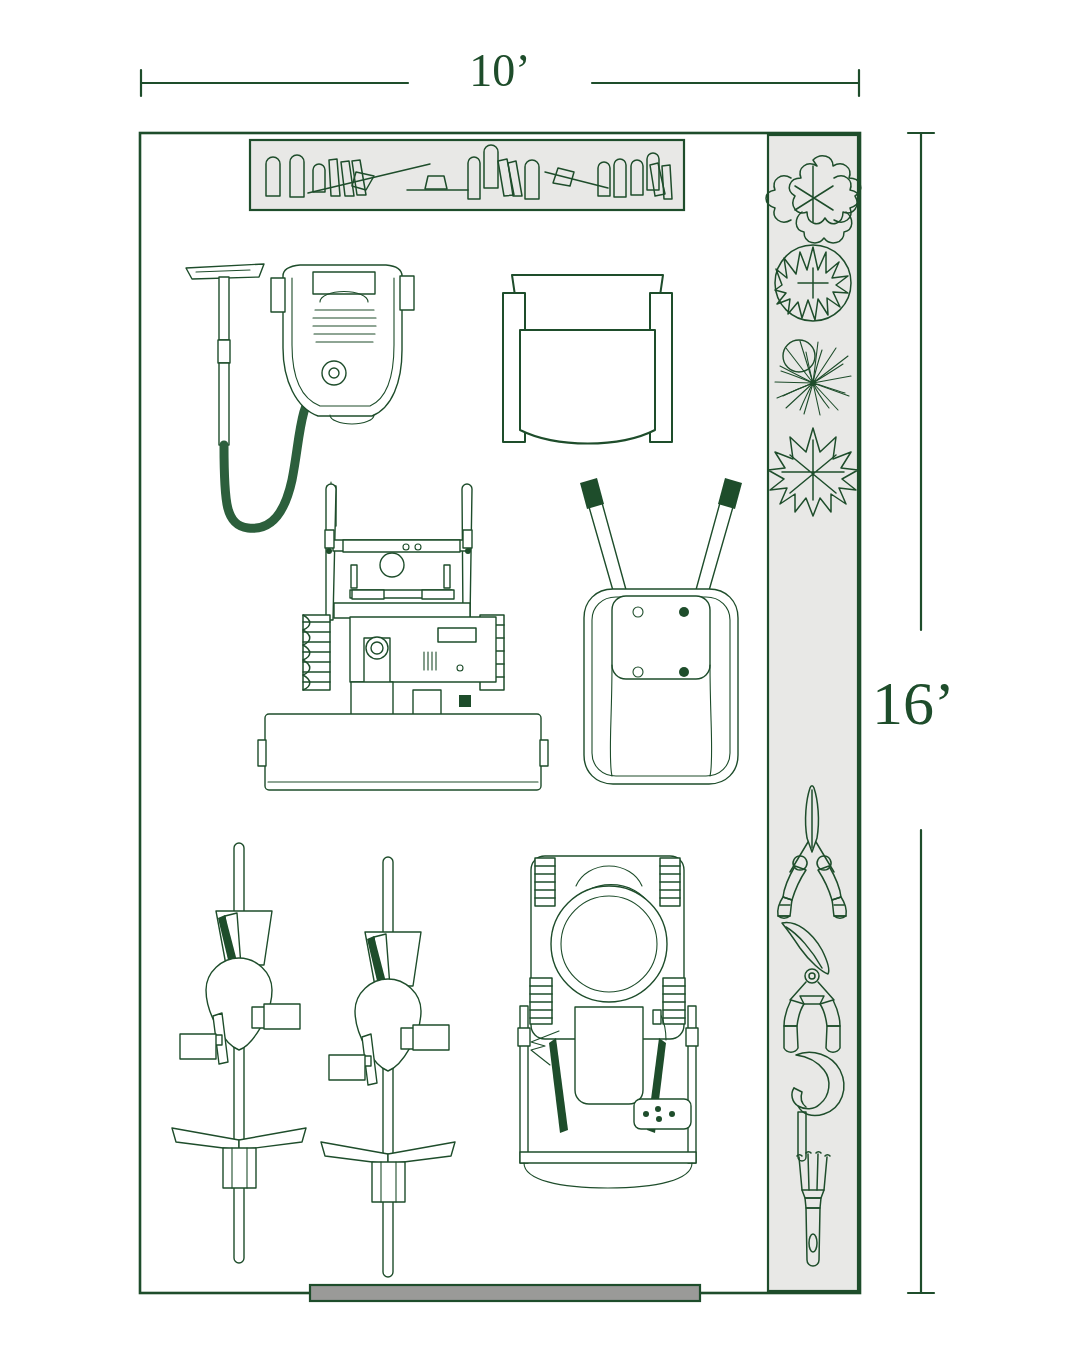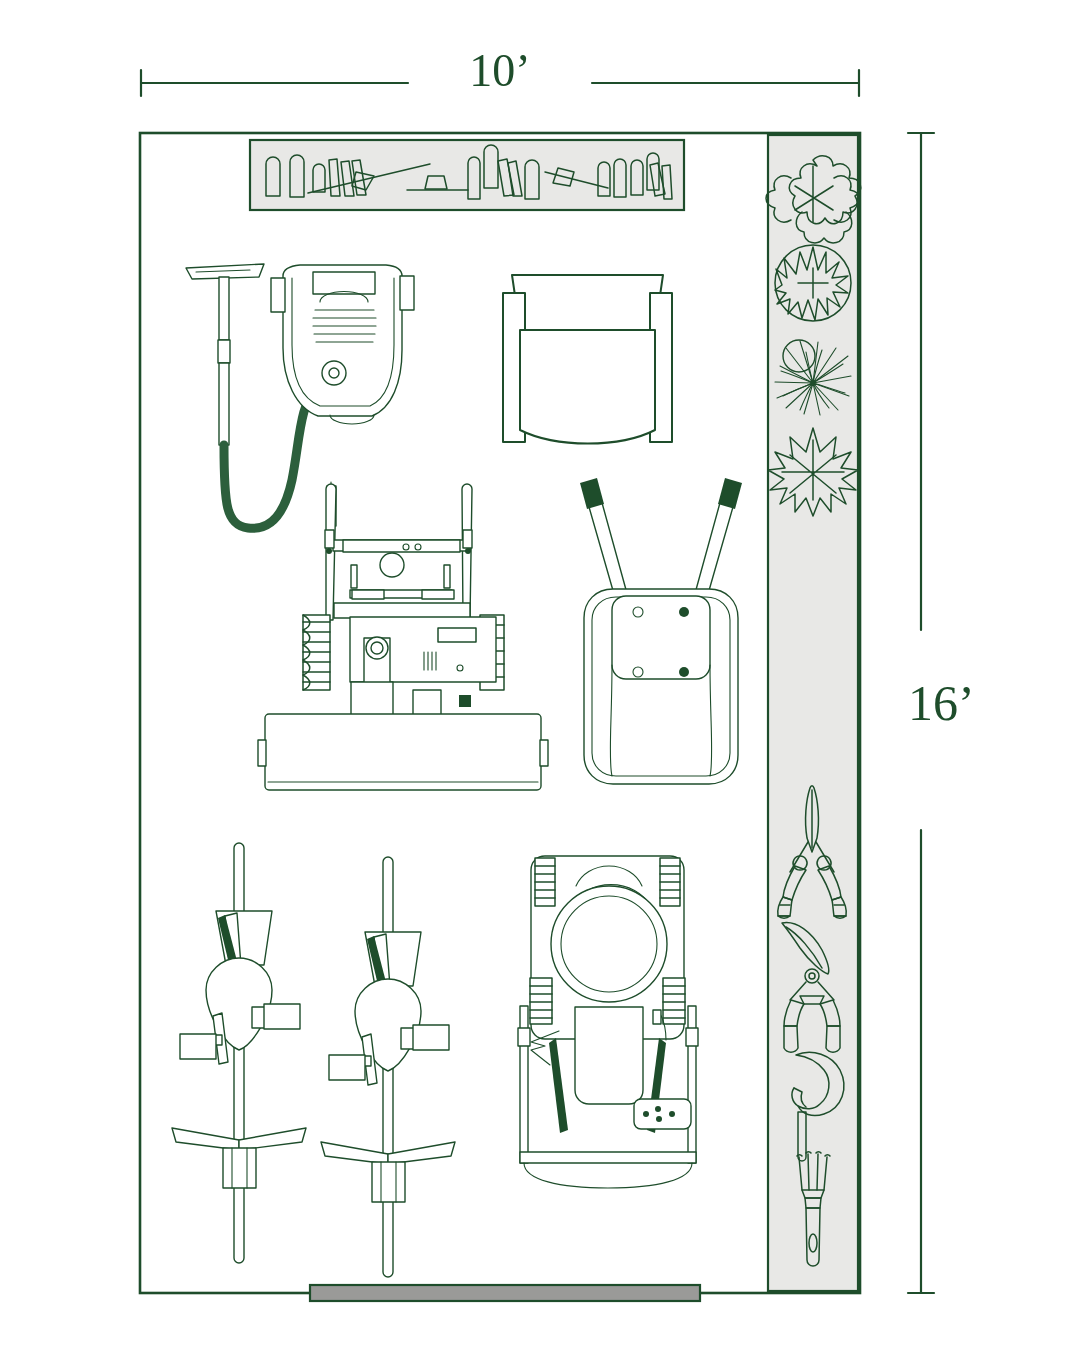--- a/index.html
+++ b/index.html
@@ -29,22 +29,22 @@
     white-space: nowrap;
   }
   #dim-top-label {
     left: 0; top: 48px;
     width: 1000px;
     text-align: center;
     font-size: 46px;
     line-height: 46px;
   }
   #dim-right-label {
-    left: 908px; top: 680px;
-    font-size: 50px;
+    left: 872px; top: 680px;
+    font-size: 62px;
     line-height: 46px;
   }
 </style>
 </head>
 <body>
 
 <div id="stage">
 
 <svg id="plan-svg" width="1080" height="1349" viewBox="0 0 1080 1349" xmlns="http://www.w3.org/2000/svg">
 

